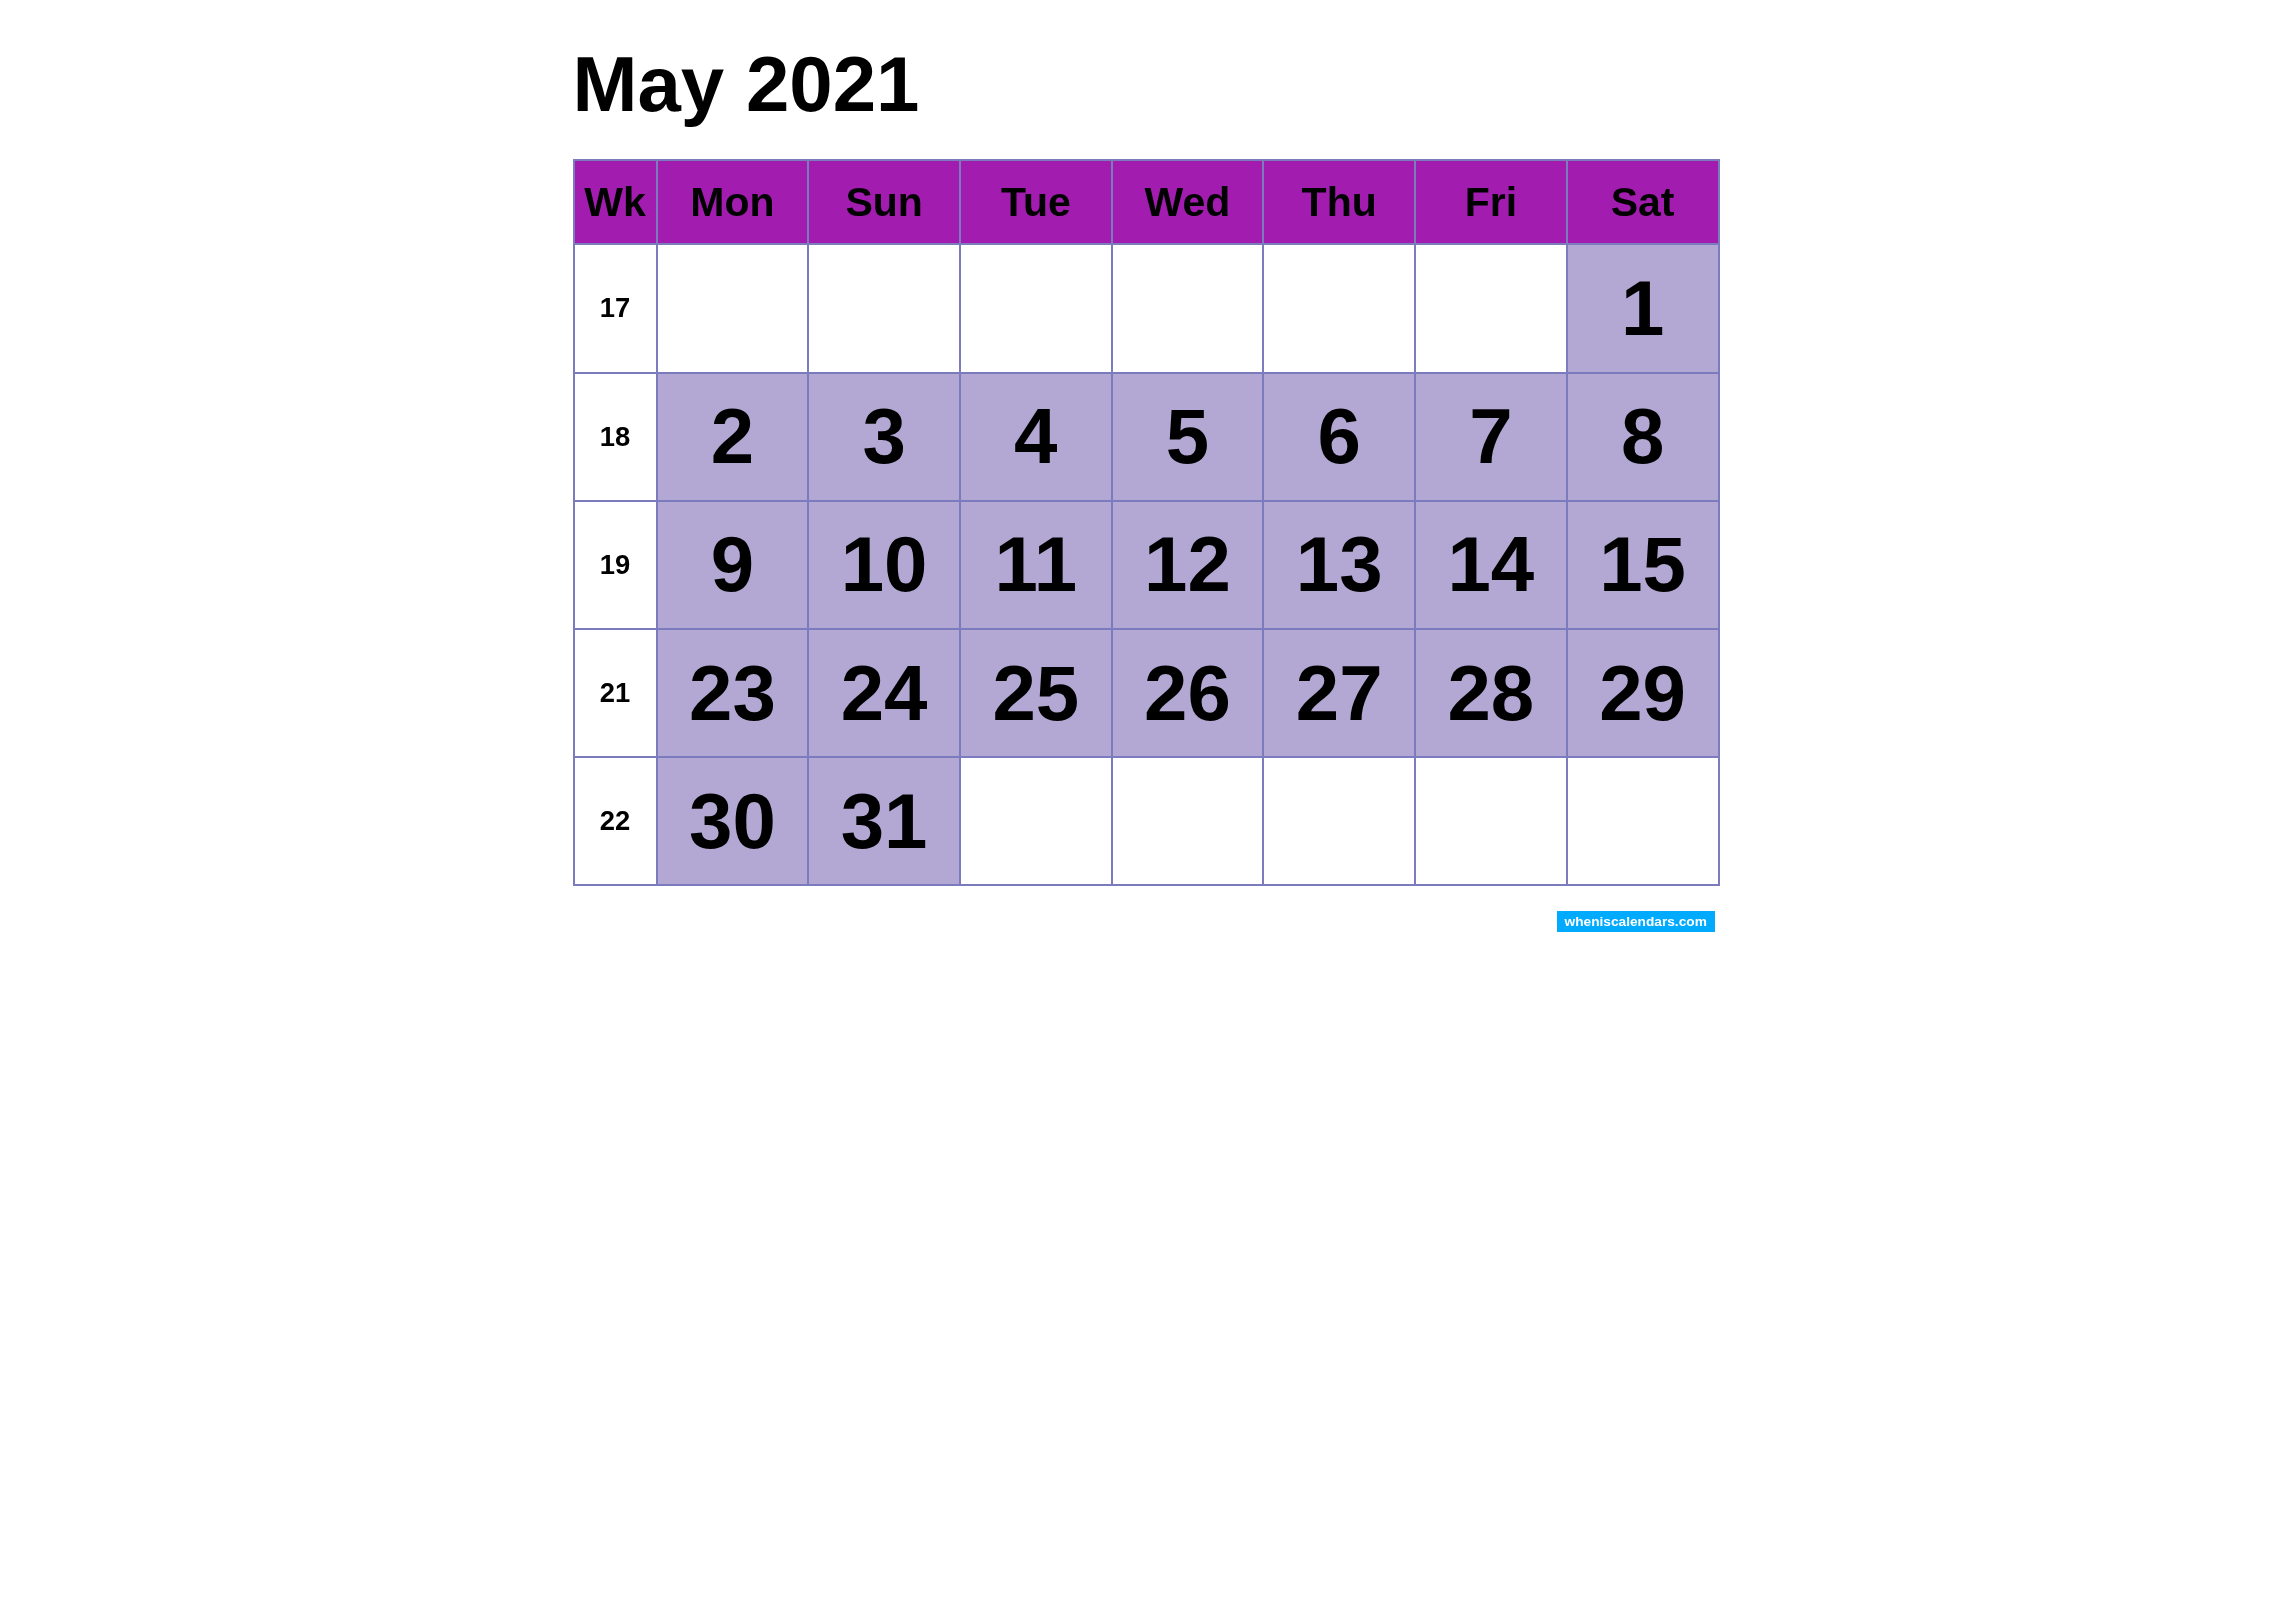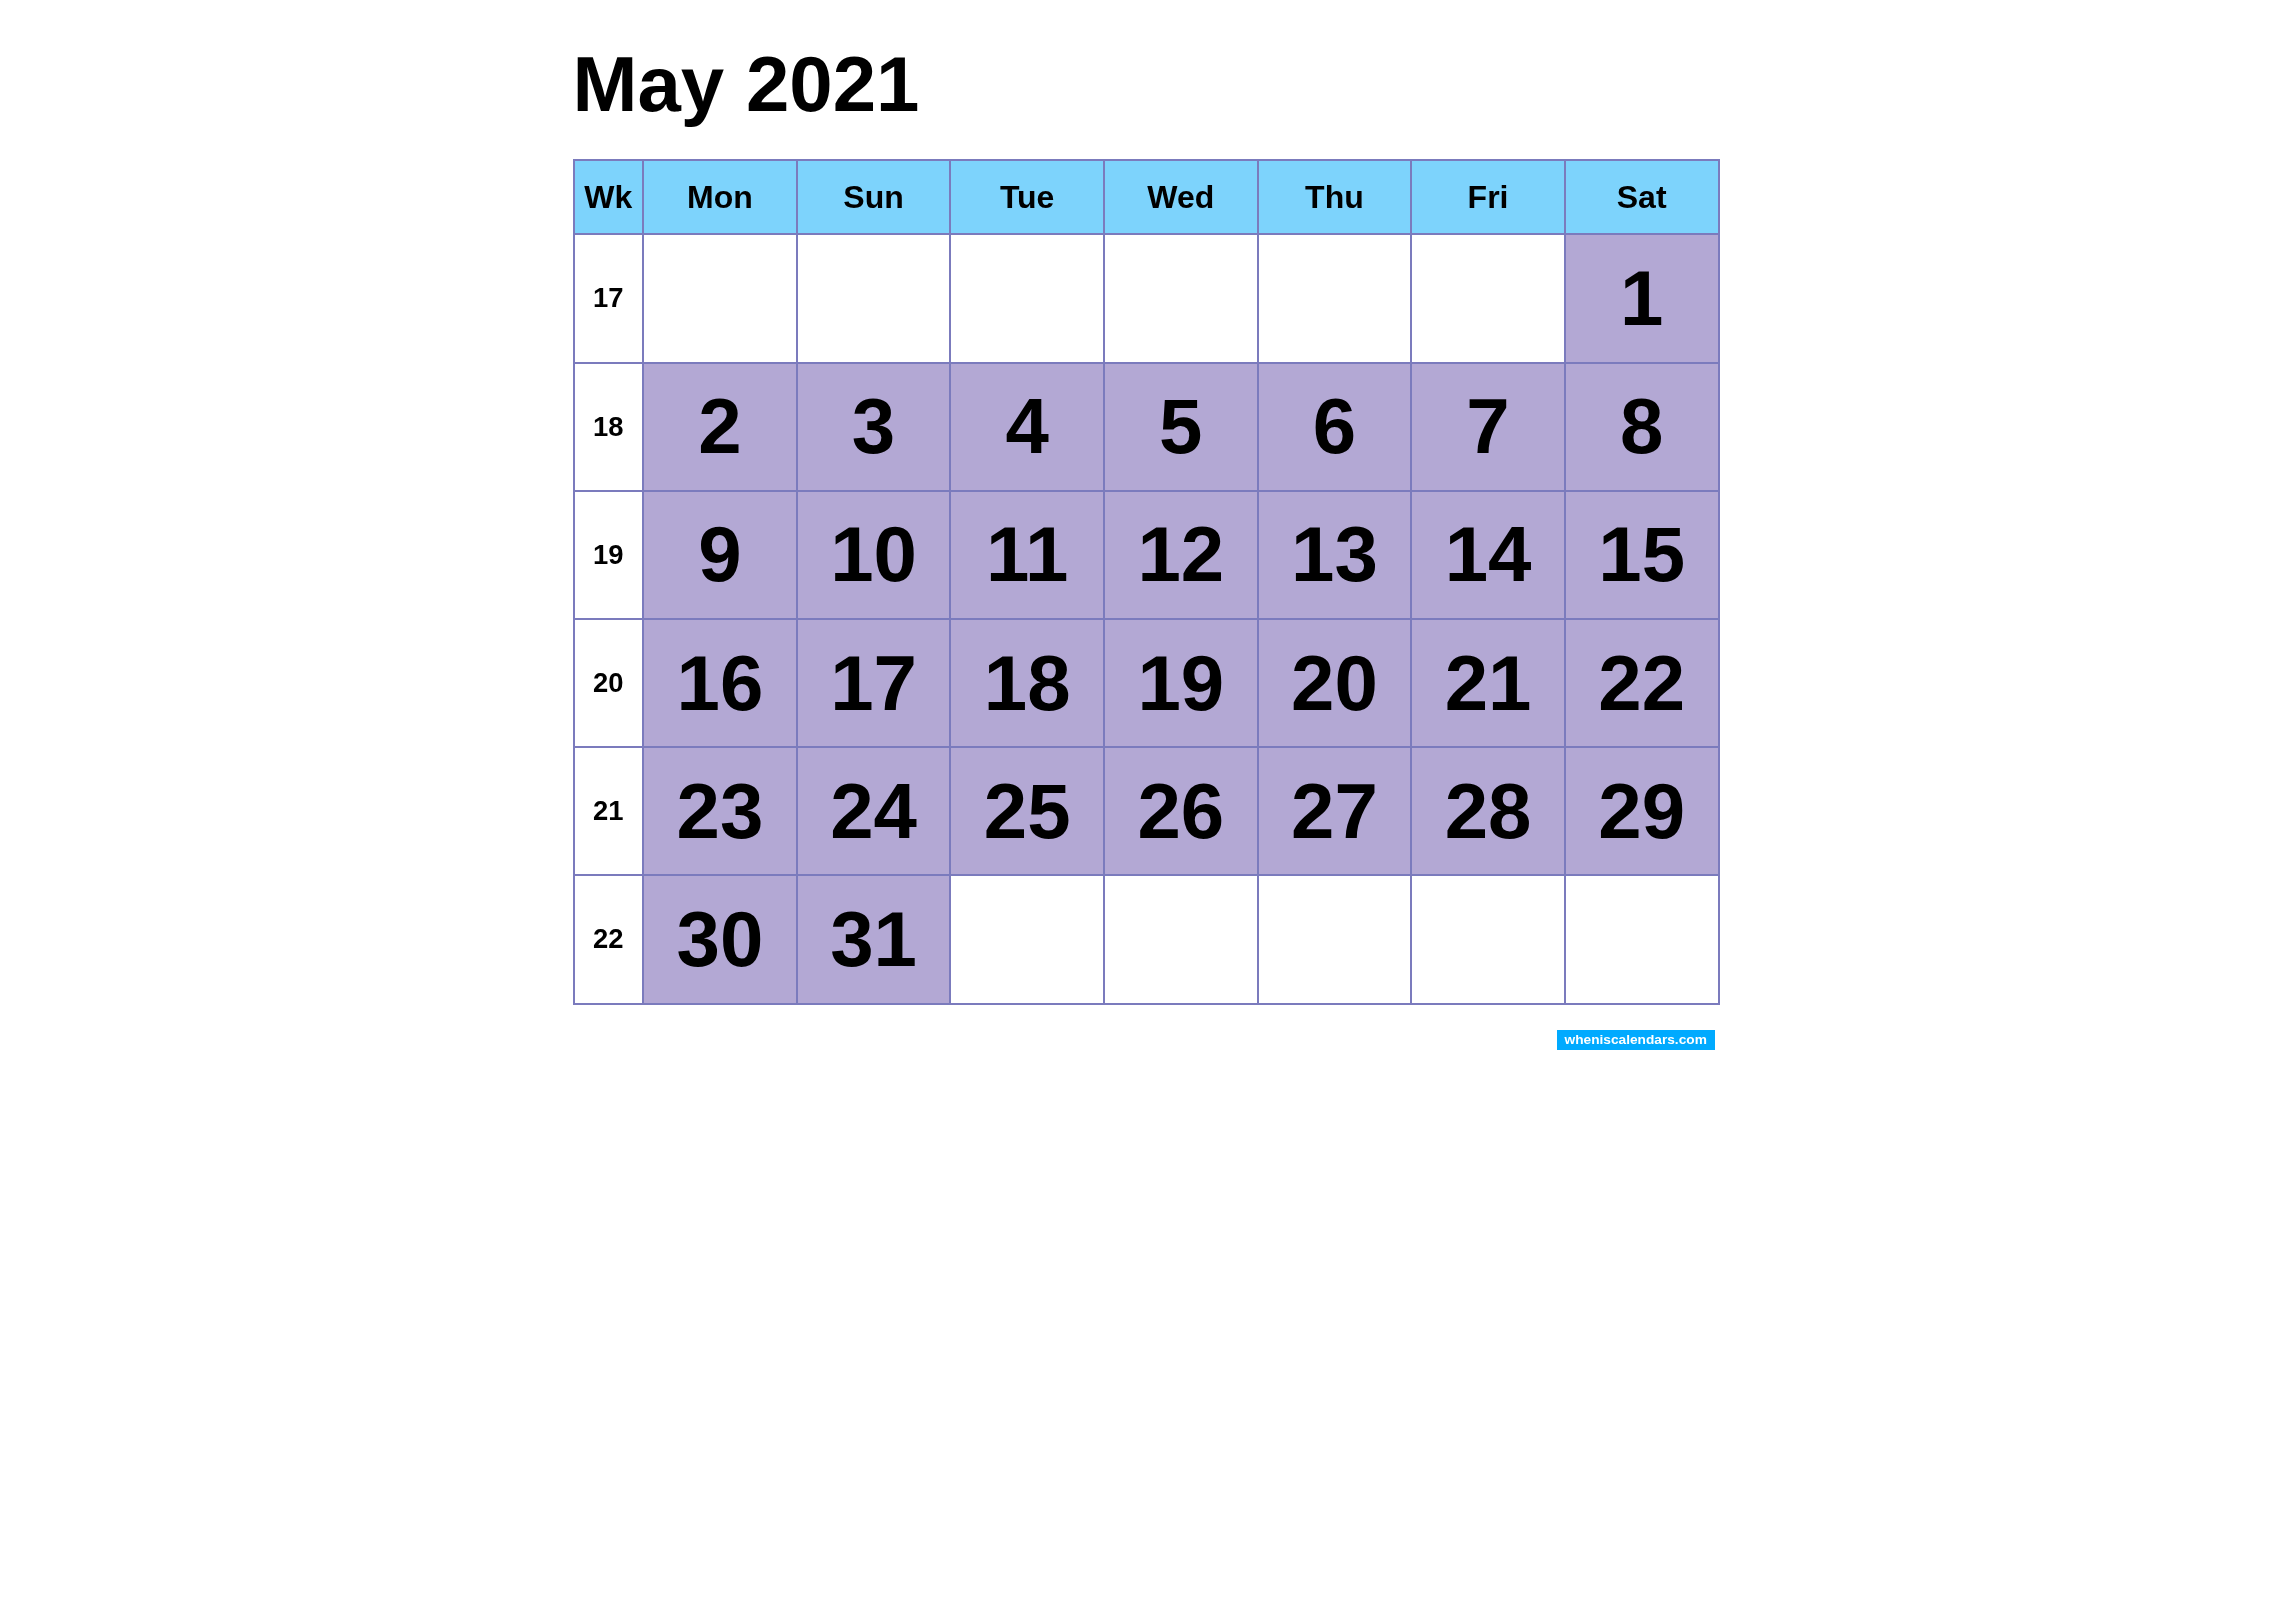--- a/index.html
+++ b/index.html
@@ -39,22 +39,22 @@
 
     .calendar-table th,
     .calendar-table td {
       border: 2px solid #7b7bbd;
       text-align: center;
       font-family: Arial Black, Arial, sans-serif;
       font-weight: 900;
     }
 
     .header-row th {
-      background: #7dd3fc;
-      font-size: 32px;
+      background: #a21caf;
+      font-size: 41px;
       font-weight: 900;
       padding: 17.6px 9.8px;
       color: #000000;
     }
 
     .week-num {
       font-size: 27.4px;
       font-weight: 900;
       color: #000000;
       background: #ffffff;
@@ -136,30 +136,20 @@
           <td class="week-num">19</td>
           <td class="day-cell">9</td>
           <td class="day-cell">10</td>
           <td class="day-cell">11</td>
           <td class="day-cell">12</td>
           <td class="day-cell">13</td>
           <td class="day-cell">14</td>
           <td class="day-cell">15</td>
         </tr>
         <tr>
-          <td class="week-num">20</td>
-          <td class="day-cell">16</td>
-          <td class="day-cell">17</td>
-          <td class="day-cell">18</td>
-          <td class="day-cell">19</td>
-          <td class="day-cell">20</td>
-          <td class="day-cell">21</td>
-          <td class="day-cell">22</td>
-        </tr>
-        <tr>
           <td class="week-num">21</td>
           <td class="day-cell">23</td>
           <td class="day-cell">24</td>
           <td class="day-cell">25</td>
           <td class="day-cell">26</td>
           <td class="day-cell">27</td>
           <td class="day-cell">28</td>
           <td class="day-cell">29</td>
         </tr>
         <tr>

